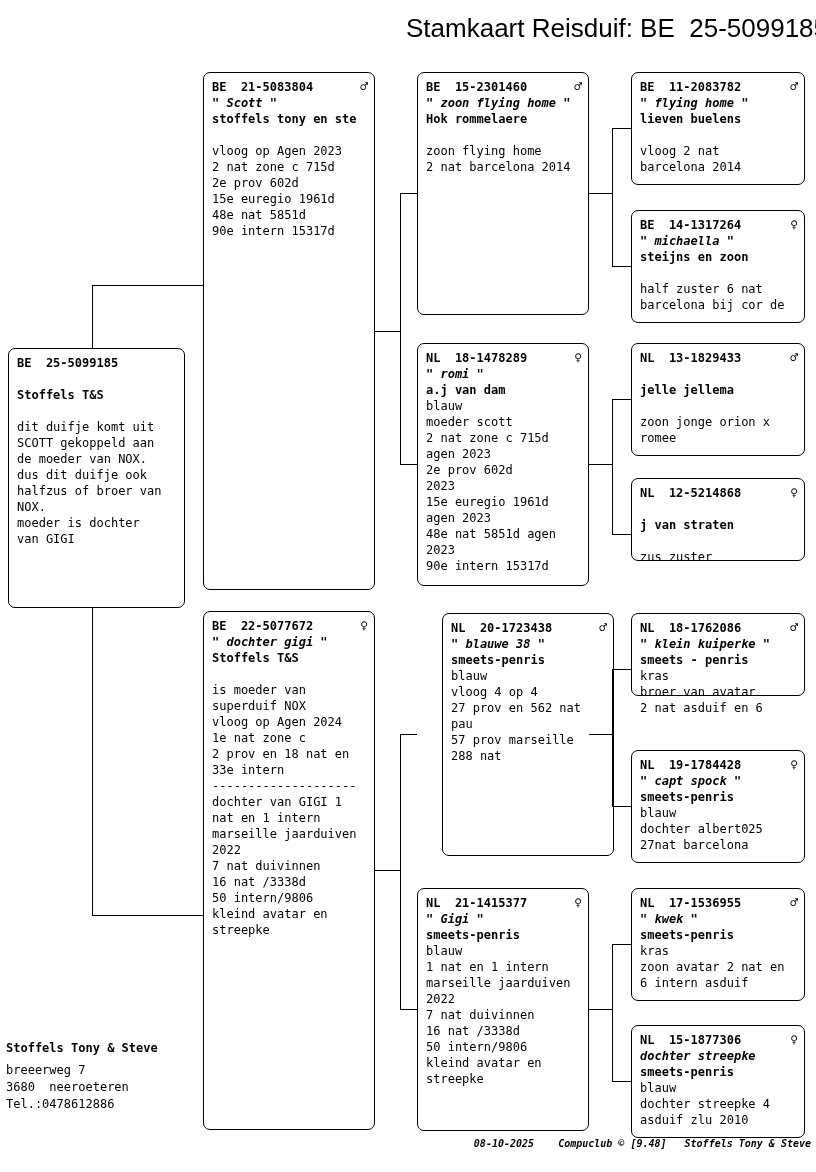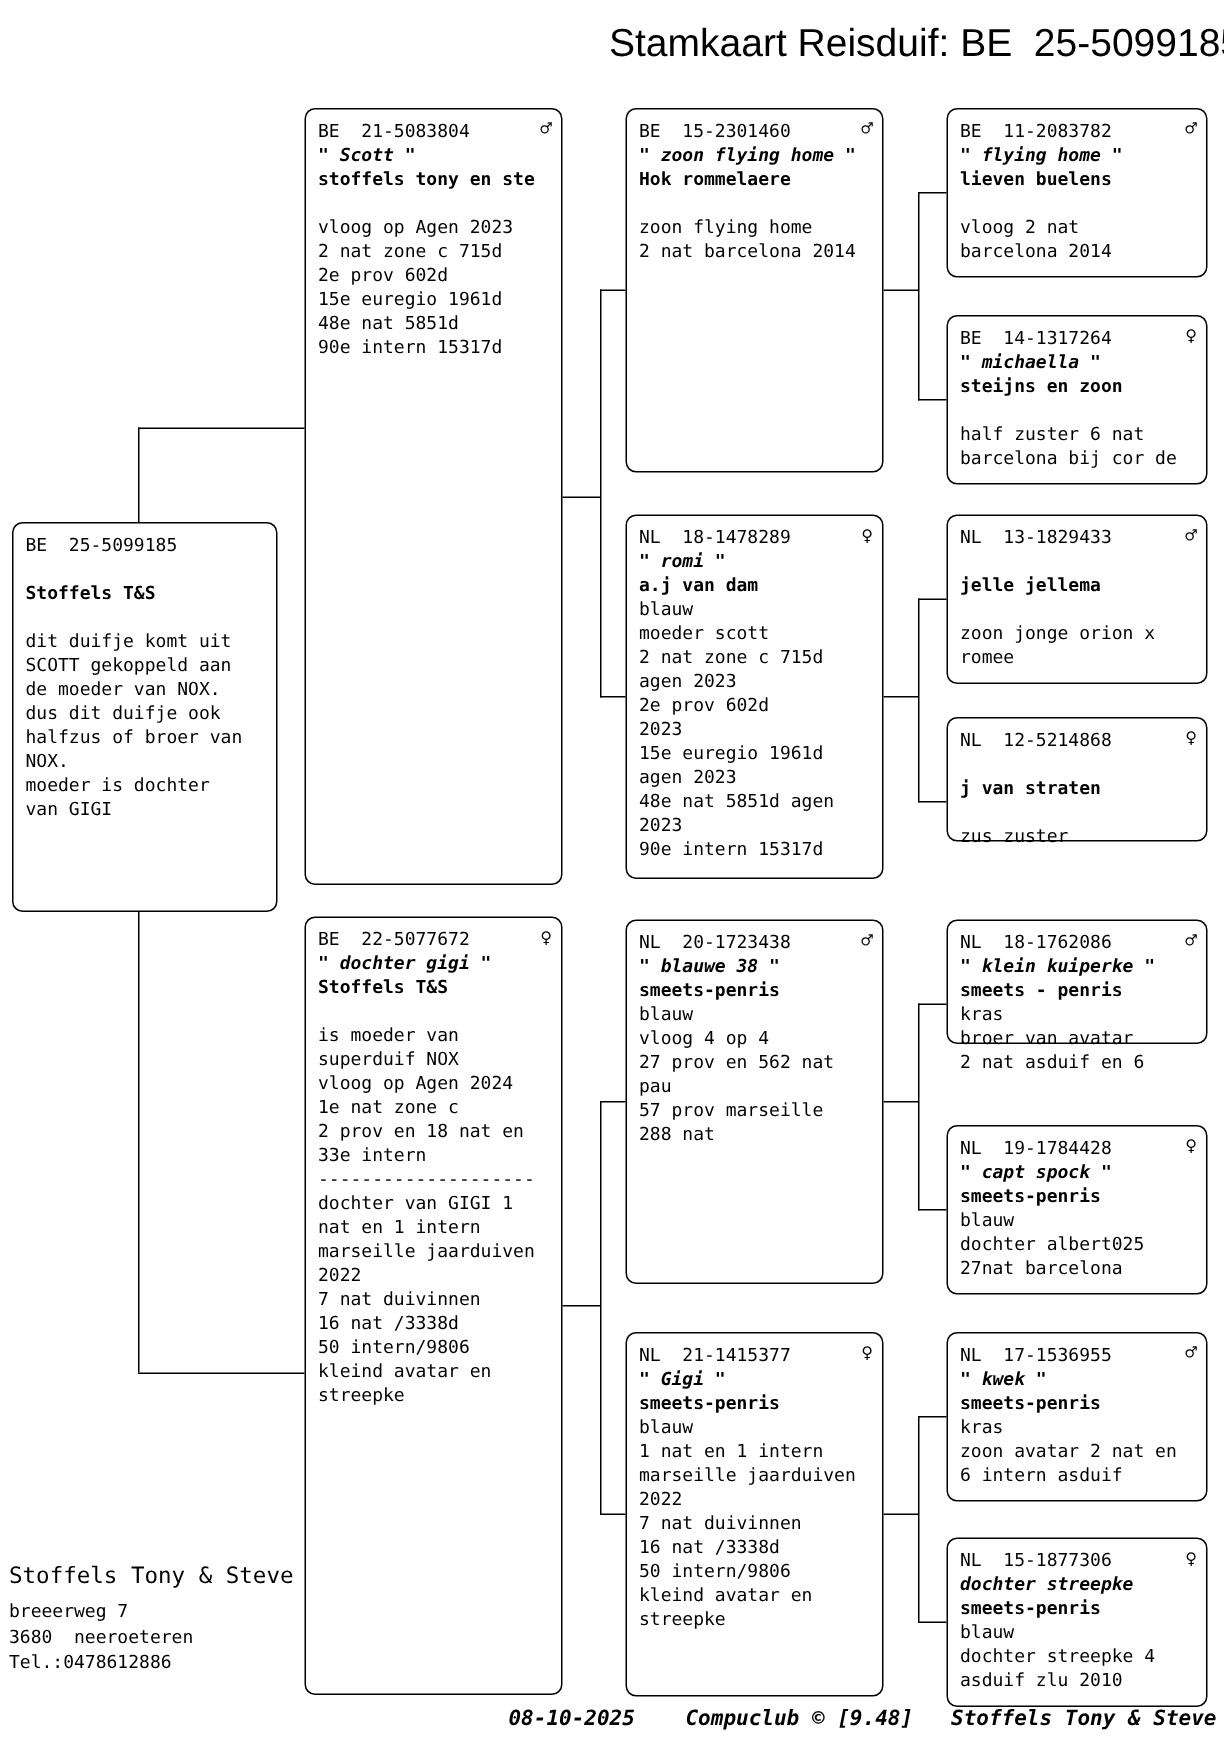--- a/index.html
+++ b/index.html
@@ -10,33 +10,33 @@
   }
   .page-title {
     position:absolute; left:406px; top:13px;
     font-family:"Liberation Sans", sans-serif; font-size:26px; white-space:pre;
   }
   .box {
     position:absolute; background:#fff; border:1px solid #000; border-radius:7px;
     padding:6px 6px 4px 8px; font-size:12px; line-height:16px;
   }
   .box-head { display:flex; justify-content:space-between; height:16px; }
-  .ring { font-weight:normal; white-space:pre; }
+  .ring { font-weight:bold; white-space:pre; }
   .sex { font-size:13px; line-height:15px; }
   .pname { font-weight:bold; font-style:italic; min-height:16px; white-space:pre; }
   .owner { font-weight:bold; min-height:16px; white-space:pre; }
   .pbody { white-space:pre-wrap; }
   .hline { position:absolute; height:1px; background:#000; }
   .vline { position:absolute; width:1px; background:#000; }
   .footer { position:absolute; left:6px; top:1041px; }
-  .breeder { font-size:15px; font-weight:normal; margin-bottom:7px; white-space:pre; }
+  .breeder { font-size:12px; font-weight:bold; margin-bottom:7px; white-space:pre; }
   .addr { font-size:12px; line-height:17px; white-space:pre; }
   .credit {
     position:absolute; right:5px; top:1138px;
-    font-size:14px; font-weight:bold; font-style:italic; white-space:pre;
+    font-size:10px; font-weight:bold; font-style:italic; white-space:pre;
   }
 </style>
 </head>
 <body>
 
 <div id="page">
 
   <div class="page-title">Stamkaart Reisduif: BE  25-5099185</div>
 
   <div class="box" style="left:8px;top:348px;width:177px;height:260px">
@@ -123,21 +123,21 @@
 agen 2023
 2e prov 602d
 2023
 15e euregio 1961d
 agen 2023
 48e nat 5851d agen
 2023
 90e intern 15317d</div>
   </div>
 
-  <div class="box" style="left:417px;top:613px;width:172px;height:243px">
+  <div class="box" style="left:442px;top:613px;width:172px;height:243px">
     <div class="box-head">
       <span class="ring">NL  20-1723438</span>
       <span class="sex">♂</span>
     </div>
     <div class="pname">" blauwe 38 "</div>
     <div class="owner">smeets-penris</div>
     <div class="pbody">blauw
 vloog 4 op 4
 27 prov en 562 nat
 pau

